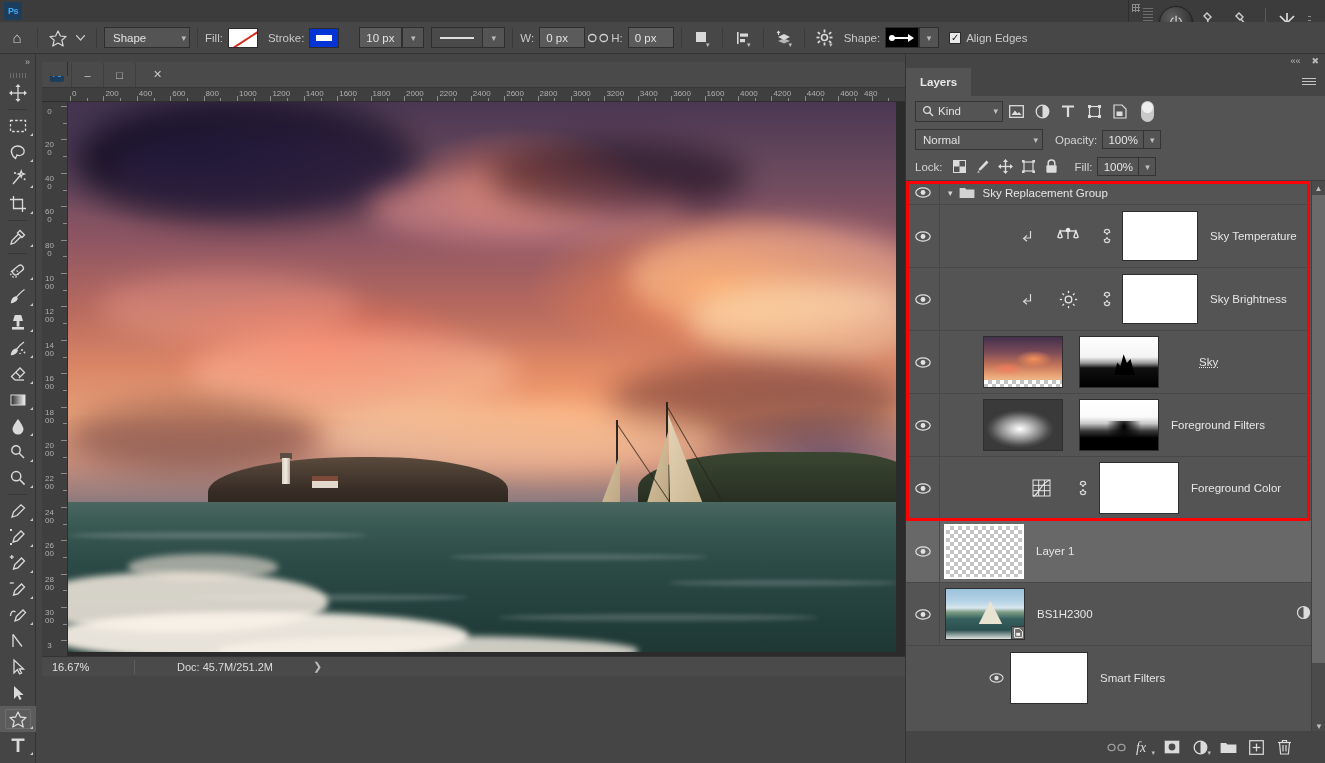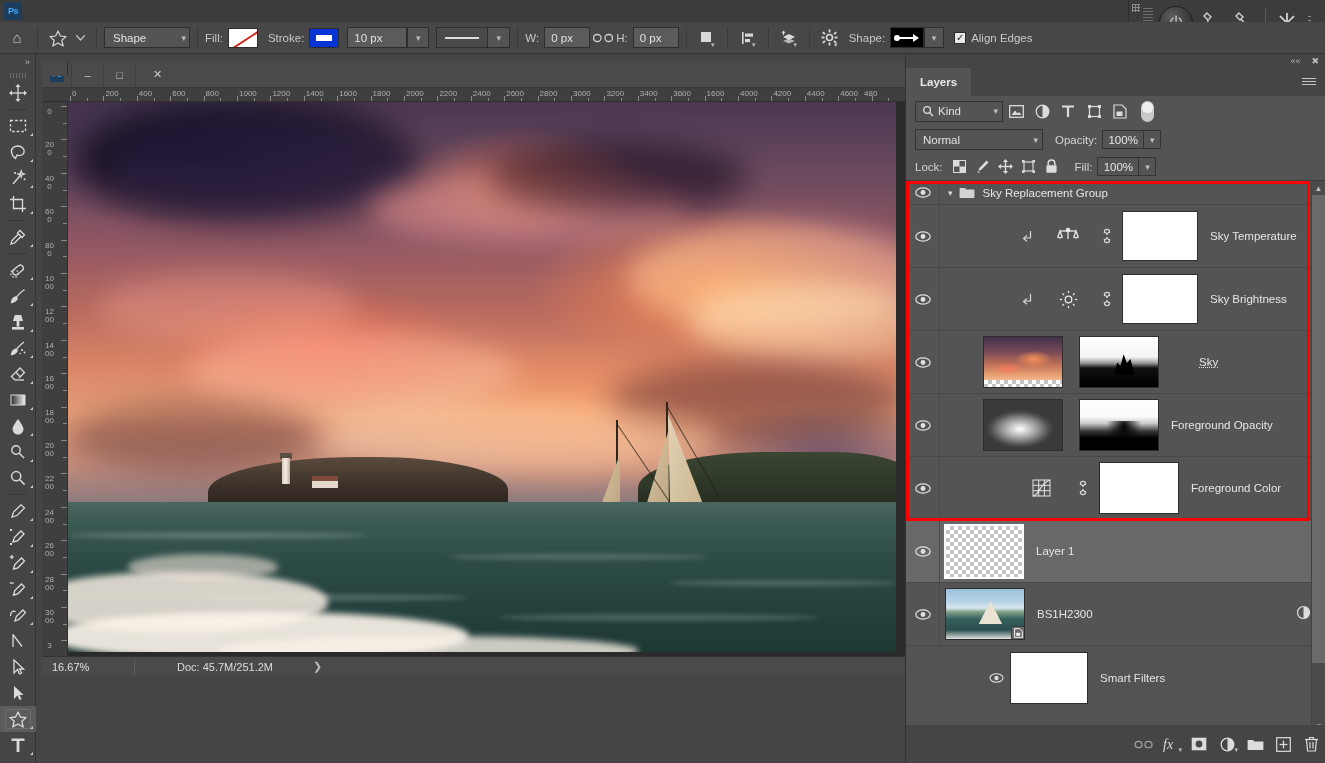--- a/index.html
+++ b/index.html
@@ -324,22 +324,22 @@
   .sf-name { color: #e2e2e2; font-size: 11.5px; }
   .panel-scrollbar {
     position: absolute; right: 0; top: 127px; width: 14px; height: 552px; background: #4b4b4b;
     border-left: 1px solid #404040;
   }
   .sb-up, .sb-dn { height: 14px; color: #bdbdbd; font-size: 8px; display: flex;
     align-items: center; justify-content: center; }
   .sb-thumb { position: absolute; top: 14px; width: 13px; height: 468px; background: #6a6a6a; }
 
   .panel-bottom {
-    position: absolute; bottom: 0; left: 0; width: 420px; height: 38px; background: #454545;
-    display: flex; align-items: center; justify-content: flex-end; padding-right: 1px; gap: 0;
+    position: absolute; bottom: 0; left: 0; width: 420px; height: 32px; background: #454545;
+    display: flex; align-items: center; justify-content: flex-end; padding-right: 28px; gap: 0;
   }
   .pb-btn { width: 28px; height: 26px; display: flex; align-items: center; justify-content: center;
     color: #d6d6d6; position: relative; }
   .pb-btn .cv { position: absolute; right: 3px; bottom: 3px; font-size: 7px; color: #bbb; }
 
   
   .floatbar {
     position: absolute; top: 0; left: 1128px; width: 197px; height: 46px; background: #3c3c3c;
     display: flex; align-items: center; border-left: 1px solid #2e2e2e;
   }
@@ -433,21 +433,21 @@
       <span>Shape</span>
       <span class="cv">▾</span>
     </div>
     <div class="obsep"></div>
     <span class="ob-lbl">Fill:</span>
     <div class="swatch-fill"></div>
     <span class="ob-lbl" style="margin-left:10px">Stroke:</span>
     <div class="swatch-stroke">
         <i></i>
       </div>
-    <div class="textfield" style="width:60px;margin-left:8px">10 px</div>
+    <div class="textfield" style="width:43px;margin-left:20px">10 px</div>
     <div class="dropdown" style="width:22px;padding:0;justify-content:center">
       <span class="cv" style="margin:0">▾</span>
     </div>
     <div class="stroke-style" style="margin-left:7px">
         <i></i>
       </div>
     <div class="dropdown" style="width:22px;padding:0;justify-content:center;border-left:none">
       <span class="cv" style="margin:0">▾</span>
     </div>
     <div class="obsep"></div>
@@ -1211,21 +1211,21 @@
 
       <div class="lrow" style="height:63px">
         <div class="eyecol">
           <svg class="eye" width="16" height="11" viewBox="0 0 16 11">
             <ellipse cx="8" cy="5.5" rx="7.2" ry="4.6" fill="none" stroke="#e2e2e2" stroke-width="1.2"></ellipse>
             <circle cx="8" cy="5.5" r="2.4" fill="#e2e2e2"></circle>
             </svg>
         </div>
         <div class="thumb glow-th" style="width:80px;height:52px;margin-left:43px"></div>
         <div class="thumb mask-fg" style="width:80px;height:52px;margin-left:16px"></div>
-        <span class="lname">Foreground Opacity</span>
+        <span class="lname">Foreground Filters</span>
       </div>
 
       <div class="lrow" style="height:63px">
         <div class="eyecol">
           <svg class="eye" width="16" height="11" viewBox="0 0 16 11">
             <ellipse cx="8" cy="5.5" rx="7.2" ry="4.6" fill="none" stroke="#e2e2e2" stroke-width="1.2"></ellipse>
             <circle cx="8" cy="5.5" r="2.4" fill="#e2e2e2"></circle>
             </svg>
         </div>
         <div class="adj-ico" style="margin-left:88px">

